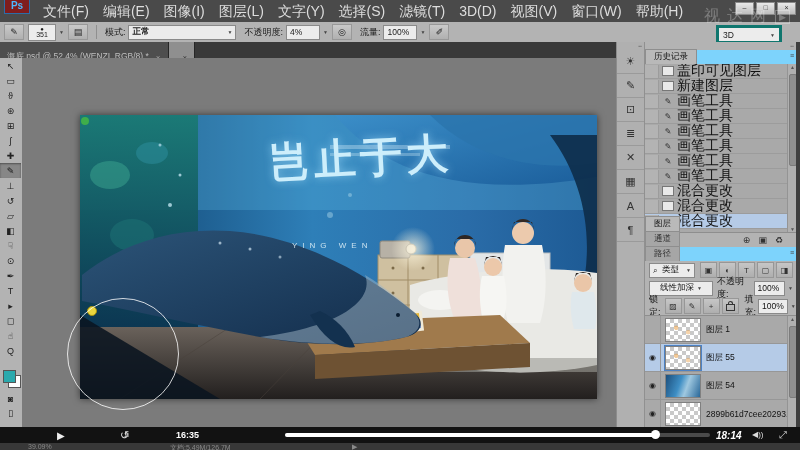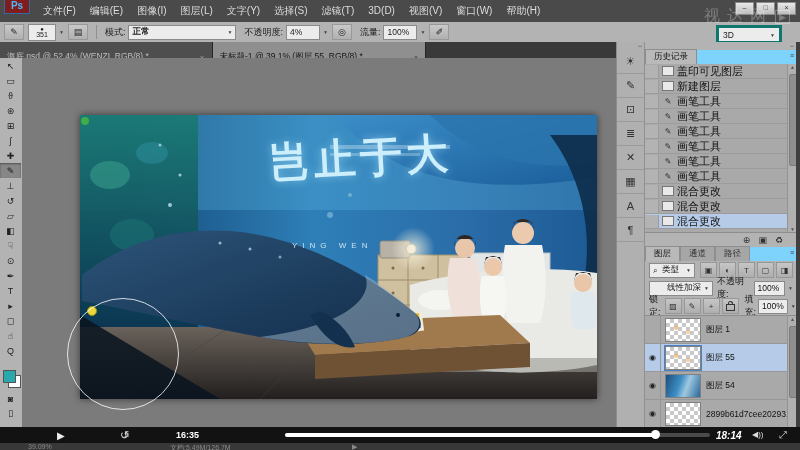--- a/index.html
+++ b/index.html
@@ -5,21 +5,21 @@
   html,body{margin:0;padding:0;background:#555;}
   #app{position:relative;width:800px;height:450px;overflow:hidden;
        font-family:"Liberation Sans","DejaVu Sans",sans-serif;font-size:9px;
        background:#7b7b7b;user-select:none;}
   .abs{position:absolute;}
 
   
   #menubar{left:0;top:0;width:800px;height:22px;background:#4a4a4a;display:flex;align-items:center;}
   #pslogo{width:24px;height:16px;margin:0 6px 12px 4px;background:#7f1d1d;border:1px solid #2c6da8;
           color:#4db8ff;font-weight:bold;font-size:10px;display:flex;align-items:center;justify-content:center;}
-  .menu-item{color:#ddd;font-size:10px;padding:0 7px;line-height:22px;cursor:default;}
+  .menu-item{color:#ddd;font-size:14px;padding:0 7px;line-height:22px;cursor:default;}
   #wincontrols{position:absolute;right:4px;top:2px;display:flex;gap:2px;}
   .winbtn{width:17px;height:11px;background:linear-gradient(#e9e9e9,#bdbdbd);border:1px solid #8a8a8a;
           color:#333;font-size:7px;line-height:10px;text-align:center;}
   #watermark{right:10px;top:6px;z-index:60;color:rgba(255,255,255,0.28);font-size:16px;
              letter-spacing:7px;display:flex;align-items:center;}
   #wm-play{font-size:9px;border:1px solid rgba(255,255,255,0.28);padding:1px 3px;margin-left:2px;letter-spacing:0;}
 
   
   #optionsbar{left:0;top:22px;width:800px;height:20px;background:#b3b3b3;border-bottom:1px solid #7f7f7f;
               display:flex;align-items:center;color:#1a1a1a;}
@@ -32,21 +32,21 @@
   .sep{width:1px;height:14px;background:#8f8f8f;margin-left:8px;}
   #brush-preset{display:flex;flex-direction:column;align-items:center;justify-content:center;
                 width:26px;height:15px;background:#ececec;border:1px solid #8a8a8a;margin-left:4px;line-height:6px;}
   #brush-preset .dot{font-size:6px;}
   #brush-preset .num{font-size:7px;}
   #ob-3d{position:absolute;right:18px;top:3px;width:52px;height:13px;background:#ececec;border:3px solid #0f766e;
          display:flex;align-items:center;justify-content:space-between;padding:0 4px;font-size:8.5px;}
 
   
   #tabbar{left:0;top:42px;width:800px;height:16px;background:#393939;display:flex;}
-  .doctab{display:flex;align-items:center;padding:15px 7px;font-size:8.5px;border-right:1px solid #262626;white-space:nowrap;gap:44px;}
+  .doctab{display:flex;align-items:center;padding:15px 7px;font-size:8.5px;border-right:1px solid #262626;white-space:nowrap;}
   .doctab.inactive{background:#4e4e4e;color:#bfbfbf;}
   .doctab.active{background:#8f8f8f;color:#141414;}
   .tab-x{margin-left:7px;font-size:8px;opacity:.8;}
 
   
   #toolbox{left:0;top:58px;width:22px;height:369px;background:#b3b3b3;border-right:1px solid #8c8c8c;}
   .tool{width:21px;height:15px;display:flex;align-items:center;justify-content:center;
         font-size:9px;color:#222;}
   .tool.sel{background:#878787;box-shadow:inset 0 1px 2px rgba(0,0,0,.4);color:#111;}
   #swatches{position:absolute;left:3px;top:312px;width:17px;height:17px;}
@@ -78,21 +78,21 @@
   .ptab{background:#b9b9b9;border:1px solid #8e8e8e;border-bottom:none;padding:1px 8px 1px 8px;font-size:8.5px;color:#111;}
   .ptab.dim{background:#a6a6a6;color:#333;}
   .pmenu{position:absolute;right:3px;top:2px;font-size:7px;color:#444;}
 
   #history-list{height:168px;background:#a9a9a9;position:relative;overflow:hidden;}
   .hrow{height:14px;display:flex;align-items:center;border-bottom:1px solid #9c9c9c;}
   .hrow.sel{background:#b5cbe7;}
   .hgutter{width:13px;height:13px;background:#b3b3b3;border-right:1px solid #9c9c9c;}
   .hicon{width:18px;text-align:center;font-size:8px;color:#333;}
   .hlayer-ico{width:10px;height:8px;background:#e9e9e9;border:1px solid #777;margin:0 auto;}
-  .hlabel{font-size:11px;color:#111;}
+  .hlabel{font-size:14px;color:#111;}
   .vscroll{position:absolute;right:0;top:0;width:9px;height:100%;background:#b0b0b0;border-left:1px solid #949494;
            font-size:5px;color:#555;text-align:center;}
   .vthumb{position:absolute;left:1px;width:6px;background:#8f8f8f;border:1px solid #7c7c7c;border-radius:2px;}
   #history-actions{height:14px;background:#b3b3b3;border-top:1px solid #8e8e8e;display:flex;
                    justify-content:flex-end;align-items:center;gap:8px;padding-right:14px;}
   .hact{font-size:9px;color:#333;}
 
   .lrow-ctl{height:18px;display:flex;align-items:center;padding:0 4px;color:#111;}
   .lp-field{background:#ececec;border:1px solid #8a8a8a;height:13px;display:flex;align-items:center;
             padding:0 3px;font-size:8.5px;}
@@ -193,21 +193,20 @@
       <span class="dd">▼</span>
     </span>
   </div>
 
   <div id="tabbar" class="abs">
       <div class="doctab inactive">
         <span>海底.psd @ 52.4% (WENZI, RGB/8) *</span>
         <span class="tab-x">×</span>
       </div>
       <div class="doctab active">
-        <span>未标题-1 @ 39.1% (图层 55, RGB/8) *</span>
         <span class="tab-x">×</span>
       </div>
     </div>
 
   <div id="toolbox" class="abs">
     <div id="tool-list">
         <div class="tool">↖</div>
         <div class="tool">▭</div>
         <div class="tool">ϑ</div>
         <div class="tool">⊛</div>
@@ -434,21 +433,21 @@
         <span style="position:absolute;bottom:0;left:2px;">▼</span>
       </div>
     </div>
     <div id="history-actions">
         <span class="hact">⊕</span>
         <span class="hact">▣</span>
         <span class="hact">♻</span>
       </div>
 
     <div class="ptab-row">
-      <span id="layers-tabs" style="display:flex;">
+      <span id="layers-tabs" style="display:flex;flex-direction:column;">
           <span class="ptab">图层</span>
           <span class="ptab dim">通道</span>
           <span class="ptab dim">路径</span>
         </span>
       <span class="pmenu">≡</span>
     </div>
 
     <div class="lrow-ctl">
       <span class="lp-field" style="width:44px;justify-content:space-between;">
         <span>⌕</span>
@@ -458,21 +457,21 @@
       <span id="filter-icons" style="display:flex;margin-left:3px;">
           <span class="mini-btn">▣</span>
           <span class="mini-btn">◐</span>
           <span class="mini-btn">T</span>
           <span class="mini-btn">▢</span>
           <span class="mini-btn">◨</span>
         </span>
     </div>
 
     <div class="lrow-ctl">
-      <span class="lp-field" style="width:62px;justify-content:flex-end;">
+      <span class="lp-field" style="width:62px;justify-content:center;">
         <span>线性加深</span>
         <span class="dd">▼</span>
       </span>
       <span style="margin-left:4px;">不透明度:</span>
       <span class="lp-field" style="width:26px;margin-left:2px;">100%</span>
       <span class="dd">▼</span>
     </div>
 
     <div class="lrow-ctl">
       <span>锁定:</span>

